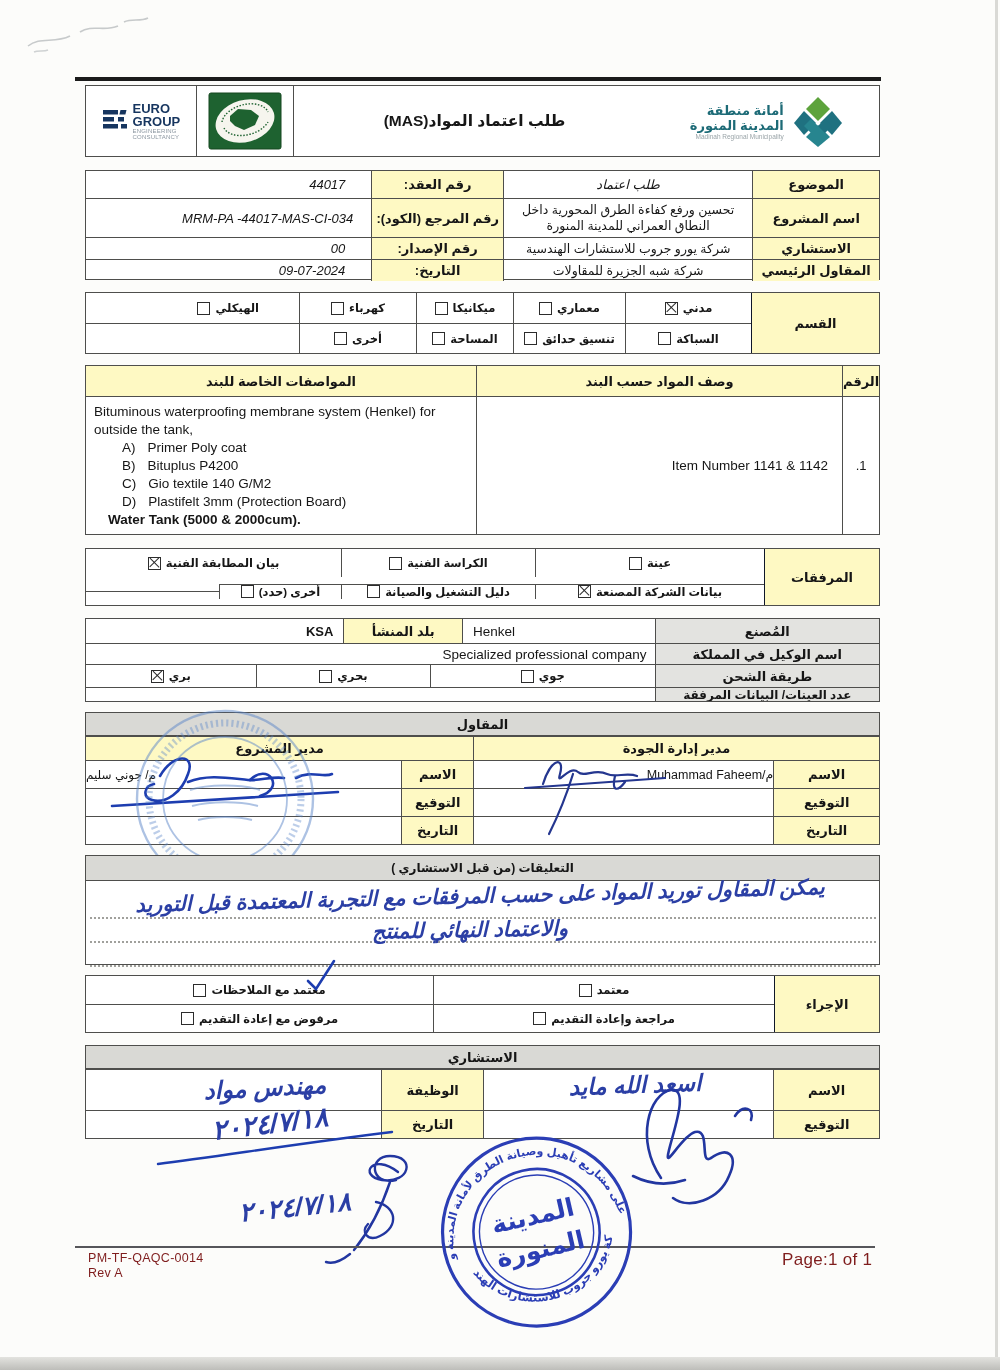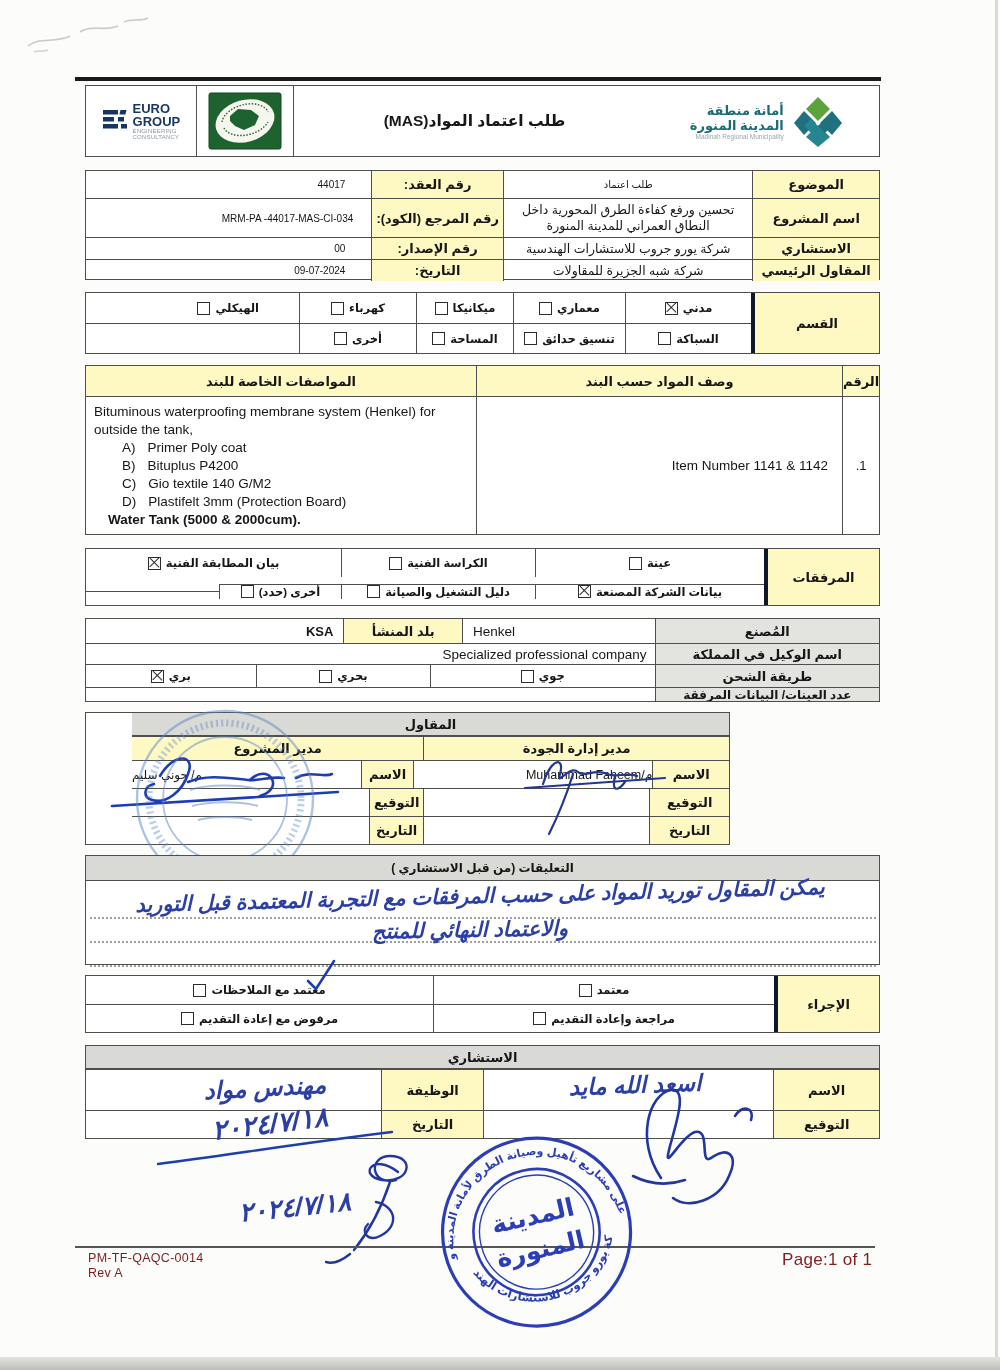--- a/index.html
+++ b/index.html
@@ -10,24 +10,24 @@
   
   .tbl{position:absolute;border:1px solid #4e4e4c;box-sizing:border-box;display:flex;flex-direction:column;background:#fff;}
   .tbl.side{flex-direction:row;}
   .main{display:flex;flex-direction:column;flex:1;}
   .r{display:flex;flex:none;box-sizing:border-box;}
   .c{box-sizing:border-box;border-left:1px solid #4e4e4c;border-top:1px solid #4e4e4c;
      display:flex;align-items:center;justify-content:center;overflow:hidden;}
   .r .c:first-child{border-left:none;}
   .main .r:first-child .c{border-top:none;}
   .tbl > .r:first-child .c{border-top:none;}
-  .sidelabel{box-sizing:border-box;border-left:4px solid #0f172a;display:flex;align-items:center;justify-content:center;}
+  .sidelabel{box-sizing:border-box;border-left:1px solid #0f172a;display:flex;align-items:center;justify-content:center;}
   .sh{background:#fef9c3;}
   .lbl{font-weight:700;font-size:13px;direction:rtl;white-space:nowrap;}
-  .val{font-size:10px;}
+  .val{font-size:13px;font-style:italic;}
   .band{background:#d9d9d5;border-bottom:1px solid #4e4e4c;display:flex;align-items:center;justify-content:center;}
   
   .cbwrap{display:flex;align-items:center;gap:5px;}
   .cb{width:11px;height:11px;border:1.3px solid #2c2c2c;background:#fff;position:relative;flex:none;}
   .cb.checked::before,.cb.checked::after{content:"";position:absolute;left:-1px;top:4.3px;width:12.5px;height:1.4px;background:#2c2c2c;}
   .cb.checked::before{transform:rotate(45deg);}
   .cb.checked::after{transform:rotate(-45deg);}
   .cblabel{font-size:11.5px;font-weight:700;direction:rtl;white-space:nowrap;}
   
   .hand{position:absolute;color:#2b3fa5;direction:rtl;font-weight:600;font-style:italic;white-space:nowrap;}
@@ -303,21 +303,21 @@
           </span>
         </div>
       <div class="c lbl" style="width:225px;background:#e3e3e0;">طريقة الشحن</div>
     </div>
     <div class="r" style="height:14px;">
       <div class="c" style="width:570px;"></div>
       <div class="c lbl" style="width:225px;background:#e3e3e0;font-size:12px;">عدد العينات/ البيانات المرفقة</div>
     </div>
   </div>
 
-  <div class="tbl" style="left:85px;top:712px;width:645px;height:133px;padding-left:46px;">
+  <div class="tbl" style="left:85px;top:712px;width:795px;height:133px;">
     <div class="band" style="height:25px;">
         <span class="lbl">المقاول</span>
       </div>
     <div class="r" style="height:24px;">
       <div class="c sh lbl" style="width:388px;">مدير المشروع</div>
       <div class="c sh lbl" style="width:407px;">مدير إدارة الجودة</div>
     </div>
     <div class="r" style="height:28px;">
       <div class="c ar" style="width:316px;justify-content:flex-end;padding-right:6px;font-size:12px;">م/ جوني سليم</div>
       <div class="c sh lbl" style="width:72px;">الاسم</div>

